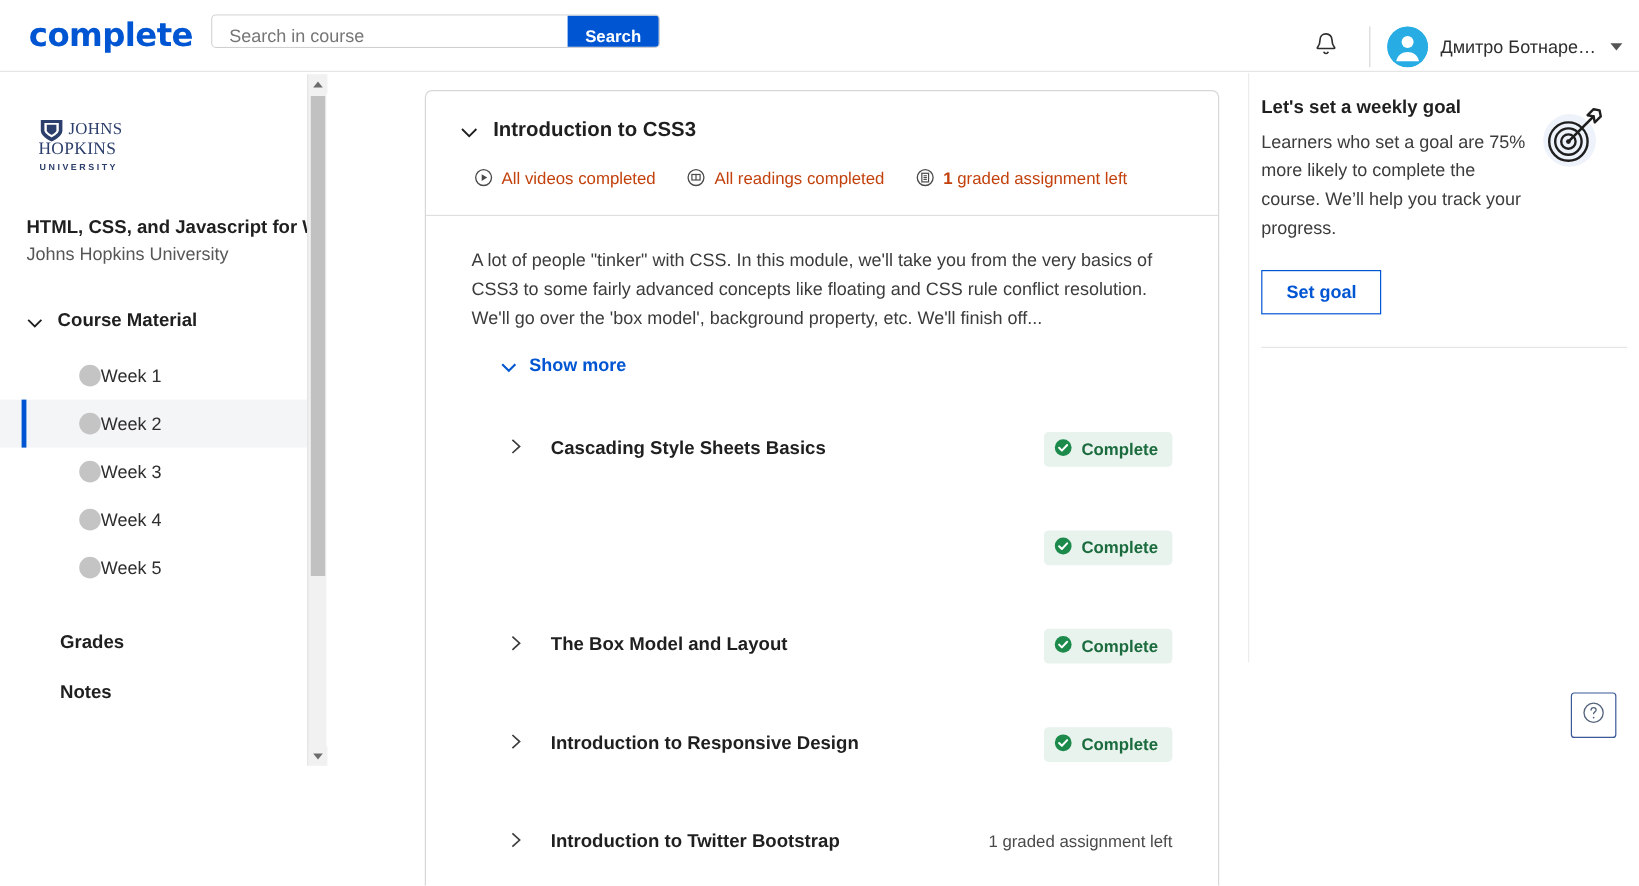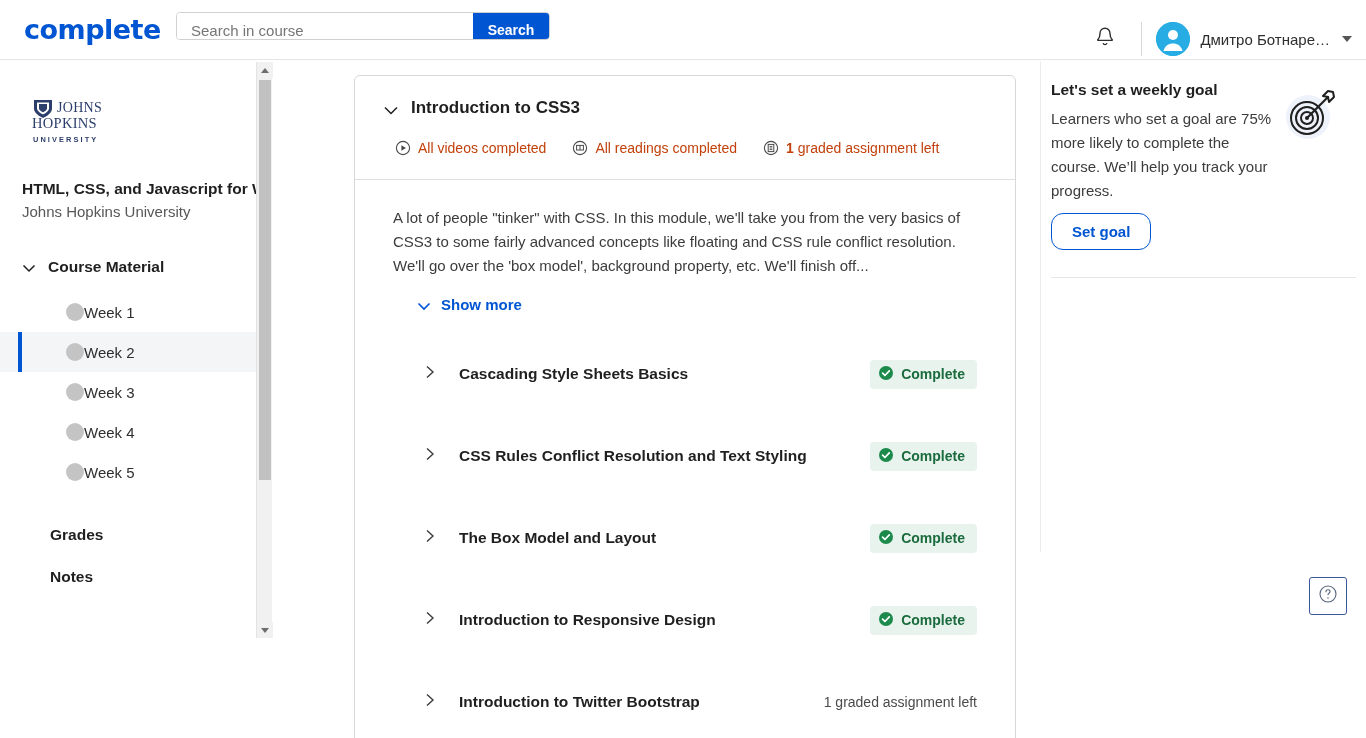--- a/index.html
+++ b/index.html
@@ -288,25 +288,25 @@
   .goal-desc {
     margin-top: 8px;
     font-size: 15px; line-height: 24px; color: #3c3c3c;
   }
   .goal-icon-wrap {
     margin-top: 6px; margin-right: 6px;
     width: 56px; height: 56px;
     display: flex; align-items: center; justify-content: center;
   }
   .setgoal-btn {
-    margin-top: 10px;
+    margin-top: 22px;
     padding: 9px 20px;
     background: #fff;
     border: 1px solid #0056D2;
-    border-radius: 12px;
+    border-radius: 0;
     color: #0056D2;
     font-size: 15px; font-weight: 700;
     cursor: pointer;
     font-family: "Liberation Sans", sans-serif;
   }
   .rail-divider {
     margin: 27px 10px 0 10px;
     height: 1px; background: #e6e6e6;
   }
   .help-btn {
@@ -497,28 +497,20 @@
                   <circle cx="8" cy="8" r="7" fill="#1b8a4b"></circle>
                   <path d="M4.6 8.2 L6.9 10.5 L11.3 5.8" fill="none" stroke="#ffffff" stroke-width="1.7" stroke-linecap="round" stroke-linejoin="round"></path>
                 </svg>
               </span>
               <span>Complete</span>
             </span>
           </div>
         </div>
 
         <div class="lesson-row">
-          <div class="lesson-left">
-            <span>
-              <svg width="18" height="18" viewBox="0 0 18 18" fill="none" stroke="#3c3c3c" stroke-width="1.4">
-                <path d="M6 3.5 L12 9 L6 14.5"></path>
-              </svg>
-            </span>
-            <span class="lesson-title">CSS Rules Conflict Resolution and Text Styling</span>
-          </div>
           <div class="lesson-right">
             <span class="badge-complete">
               <span>
                 <svg width="16" height="16" viewBox="0 0 16 16">
                   <circle cx="8" cy="8" r="7" fill="#1b8a4b"></circle>
                   <path d="M4.6 8.2 L6.9 10.5 L11.3 5.8" fill="none" stroke="#ffffff" stroke-width="1.7" stroke-linecap="round" stroke-linejoin="round"></path>
                 </svg>
               </span>
               <span>Complete</span>
             </span>

